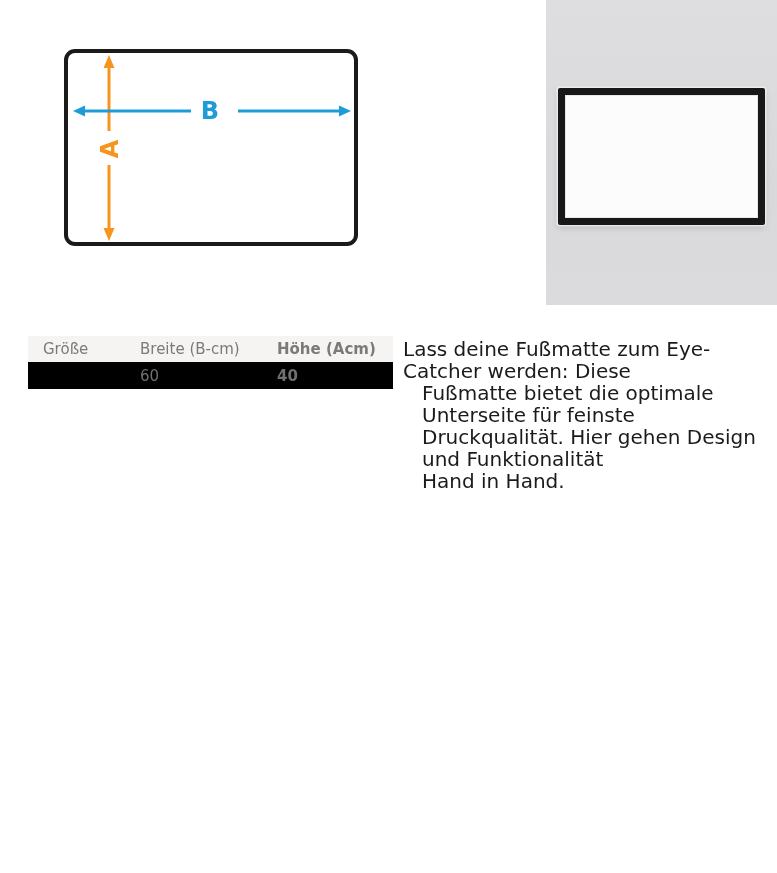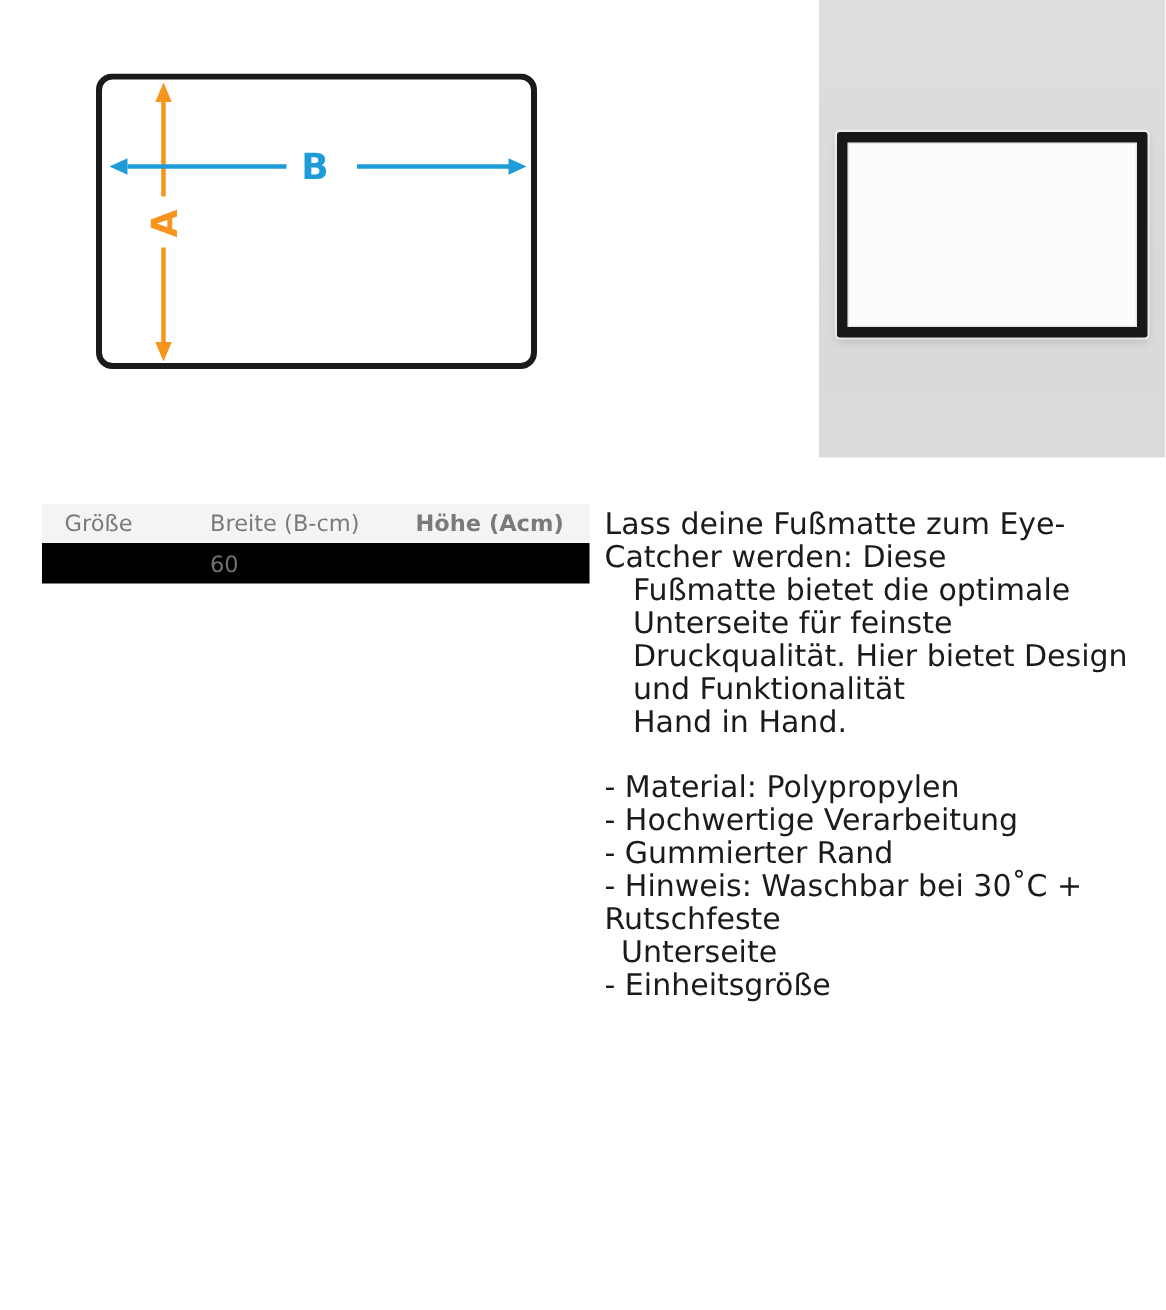--- a/index.html
+++ b/index.html
@@ -122,33 +122,26 @@
 
   <div class="size-table">
     <div class="trow head">
       <div class="tcell c1">Größe</div>
       <div class="tcell c2">Breite (B-cm)</div>
       <div class="tcell c3">Höhe (Acm)</div>
     </div>
     <div class="trow data">
       <div class="tcell c1"></div>
       <div class="tcell c2">60</div>
+      <div class="tcell c3">40</div>
     </div>
   </div>
 
   <div class="description">
     <div class="desc-paragraph">
       <div class="desc-line">Lass deine Fußmatte zum Eye-Catcher werden: Diese</div>
       <div class="desc-line cont">Fußmatte bietet die optimale Unterseite für feinste</div>
-      <div class="desc-line cont">Druckqualität. Hier bietet Design und Funktionalität</div>
+      <div class="desc-line cont">Druckqualität. Hier gehen Design und Funktionalität</div>
       <div class="desc-line cont">Hand in Hand.</div>
-    </div>
-    <div class="feature-list">
-      <div class="feature-line">- Material: Polypropylen</div>
-      <div class="feature-line">- Hochwertige Verarbeitung</div>
-      <div class="feature-line">- Gummierter Rand</div>
-      <div class="feature-line">- Hinweis: Waschbar bei 30˚C +  Rutschfeste</div>
-      <div class="feature-line wrap-indent">Unterseite</div>
-      <div class="feature-line">- Einheitsgröße</div>
     </div>
   </div>
 
 </div>
 
 </body></html>

